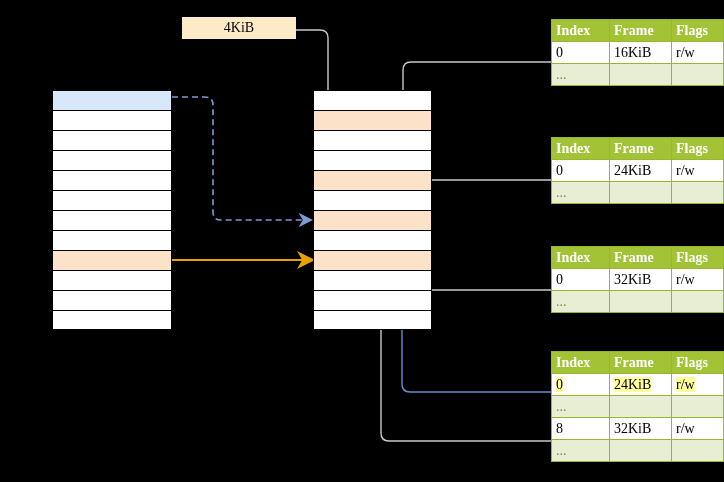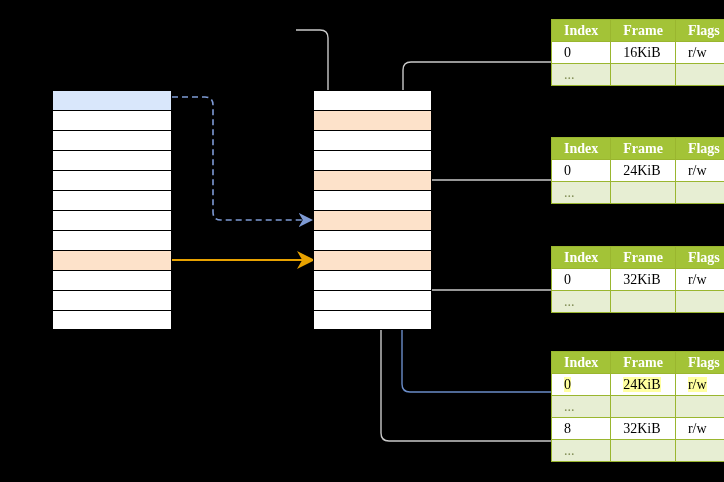--- a/index.html
+++ b/index.html
@@ -19,21 +19,21 @@
   .mem-col{position:absolute;box-sizing:border-box;}
   .mem-cell{box-sizing:border-box;border:1px solid #000;border-bottom:none;
             background:#fff;height:20px;}
   .mem-cell:last-child{border-bottom:1px solid #000;}
   .mem-cell.blue{background:#d9e7fb;}
   .mem-cell.peach{background:#fde2ca;}
 
   
   .ptable{position:absolute;border-collapse:collapse;
           font-size:14px;background:#fff;}
-  .ptable td,.ptable th{border:1px solid #9ab62f;padding:1px 12px;
+  .ptable td,.ptable th{border:1px solid #9ab62f;padding:1px 4px;
           height:22px;box-sizing:border-box;text-align:left;
           font-weight:normal;vertical-align:middle;white-space:nowrap;}
   .ptable th{background:#a3c337;color:#fff;font-weight:bold;}
   .ptable tr.alt td{background:#e7eed3;color:#6f8a1f;}
   .ptable tr.alt td{color:#828e55;}
   .c-index{width:58px;}
   .c-frame{width:62px;}
   .c-flags{width:52px;}
   .hl{background:#ffffa0;}
 </style>
@@ -68,20 +68,21 @@
 
     <path d="M551,441 L389,441 Q381,441 381,433 L381,272" fill="none" stroke="#c9c9c9" stroke-width="1.4" marker-end="url(#mk-gray)"></path>
 
     <path d="M551,392 L410,392 Q402,392 402,384 L402,222" fill="none" stroke="#6a8cc8" stroke-width="1.4" marker-end="url(#mk-blue)"></path>
 
     <path d="M172,97 L205,97 Q213,97 213,105 L213,212 Q213,220 221,220 L305,220" fill="none" stroke="#7e9ad4" stroke-width="1.6" stroke-dasharray="6,4" marker-end="url(#mk-bluel)"></path>
 
     <path d="M172,260 L305,260" fill="none" stroke="#e8a200" stroke-width="2" marker-end="url(#mk-orange)"></path>
   </svg>
 
+  <div class="kib-label" style="left:182px;top:17px;width:114px;height:22px;">4KiB</div>
 
   <div class="mem-col" id="virtual-col" style="left:52px;top:90px;width:120px;">
       <div class="mem-cell blue"></div>
       <div class="mem-cell"></div>
       <div class="mem-cell"></div>
       <div class="mem-cell"></div>
       <div class="mem-cell"></div>
       <div class="mem-cell"></div>
       <div class="mem-cell"></div>
       <div class="mem-cell"></div>

